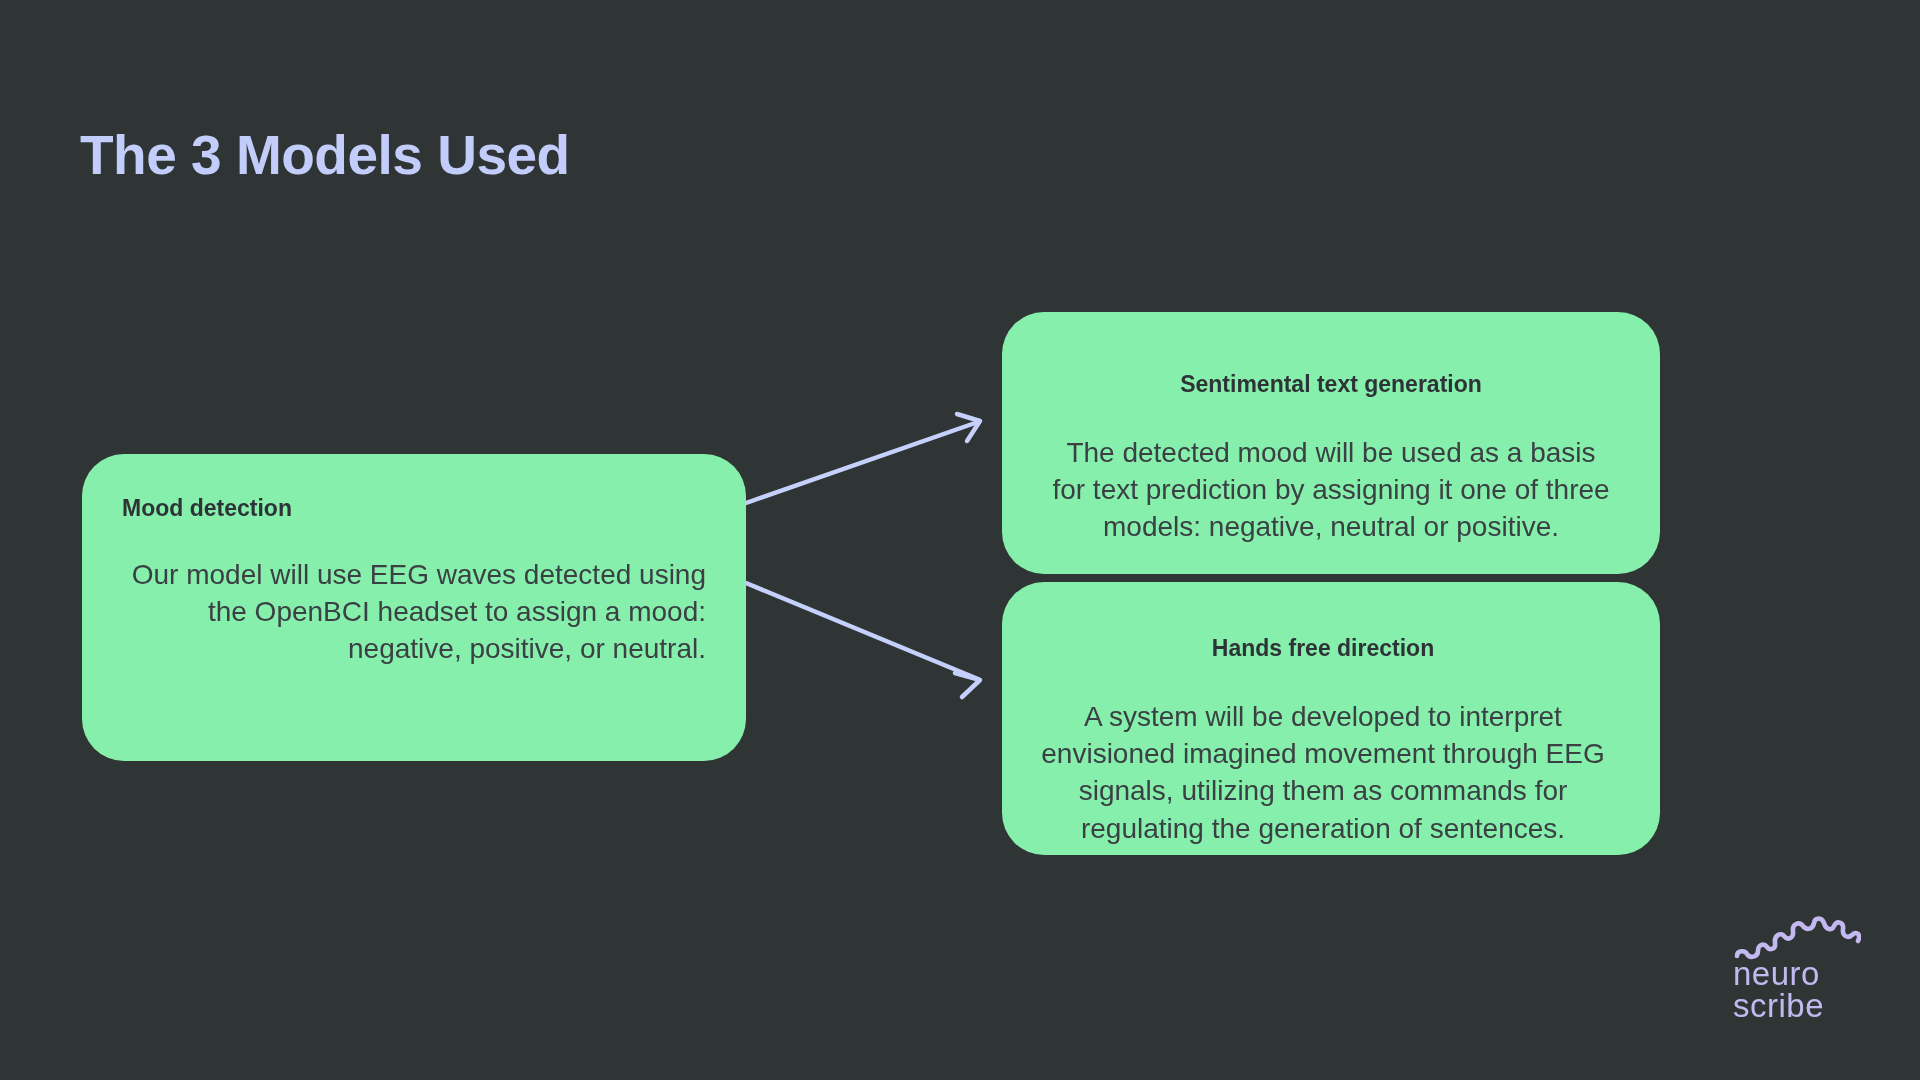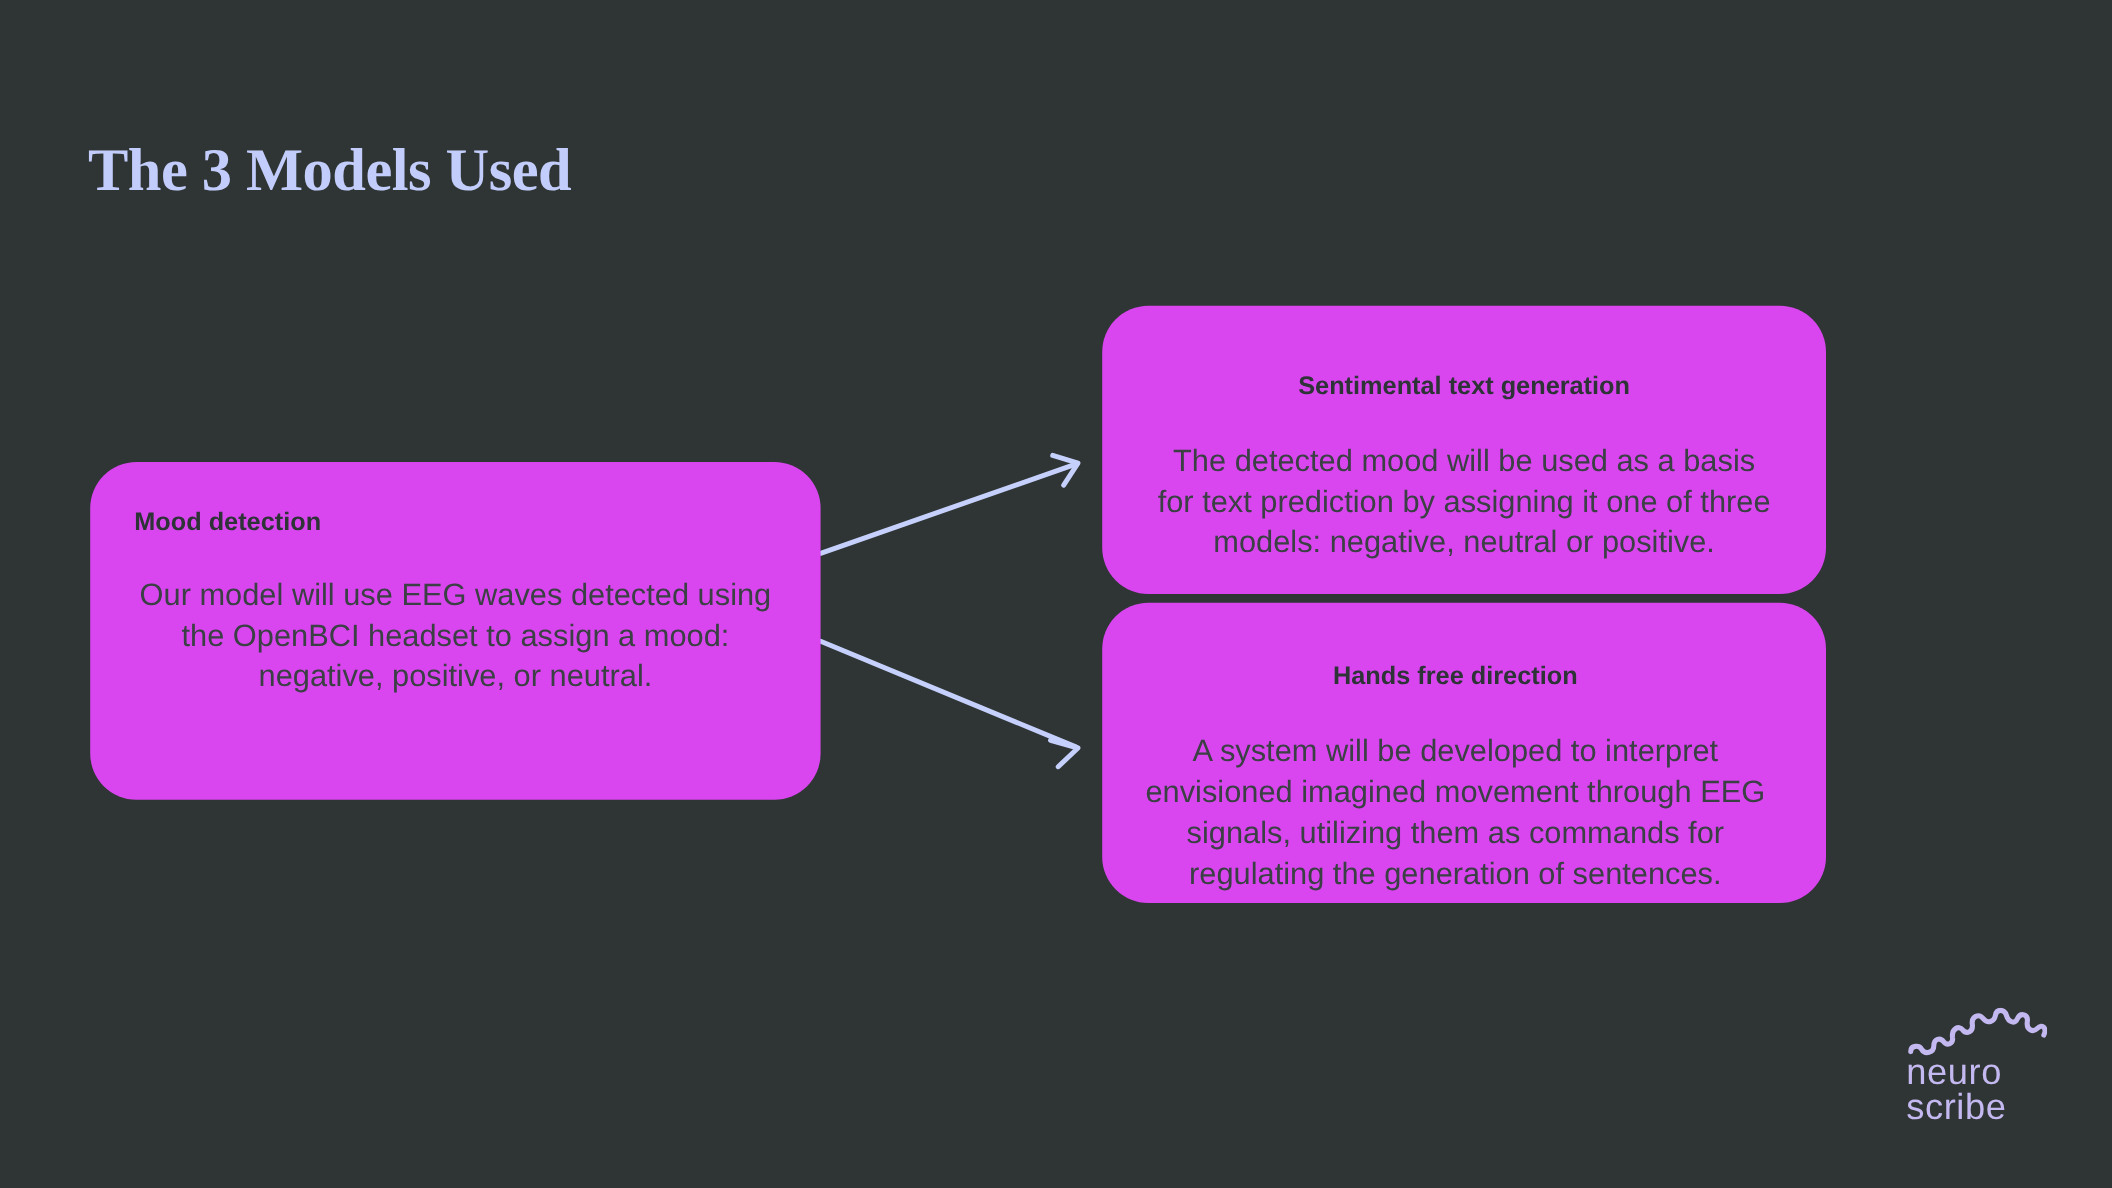--- a/index.html
+++ b/index.html
@@ -28,30 +28,30 @@
   #page-title {
     position: absolute;
     left: 80px;
     top: 125px;
     font-size: 55px;
     font-weight: bold;
     letter-spacing: -0.5px;
     color: #c3cdfb;
     white-space: nowrap;
     line-height: 1.1;
-    font-family: Liberation Serif, serif;
   }
 
   
   .card {
     position: absolute;
-    background: #d946ef;
+    background: #86efac;
     border-radius: 42px;
     box-sizing: border-box;
     color: #31373a;
+    margin-top: 34px;
   }
   .card-title {
     font-size: 23px;
     font-weight: bold;
     color: #2d3336;
     line-height: 1.3;
     margin: 0;
   }
   .card-body {
     font-size: 28px;
@@ -64,21 +64,21 @@
 
   
   #card-mood-detection {
     left: 82px;
     top: 420px;
     width: 664px;
     height: 307px;
     padding: 40px 40px 32px 40px;
   }
   #card-mood-detection .card-title { margin-bottom: 32px; }
-  #card-mood-detection .card-body  { text-align: center; }
+  #card-mood-detection .card-body  { text-align: right; }
 
   
   #card-sentimental-text-generation {
     left: 1002px;
     top: 278px;
     width: 658px;
     height: 262px;
     padding: 58px 48px 40px 48px;
     text-align: center;
   }

